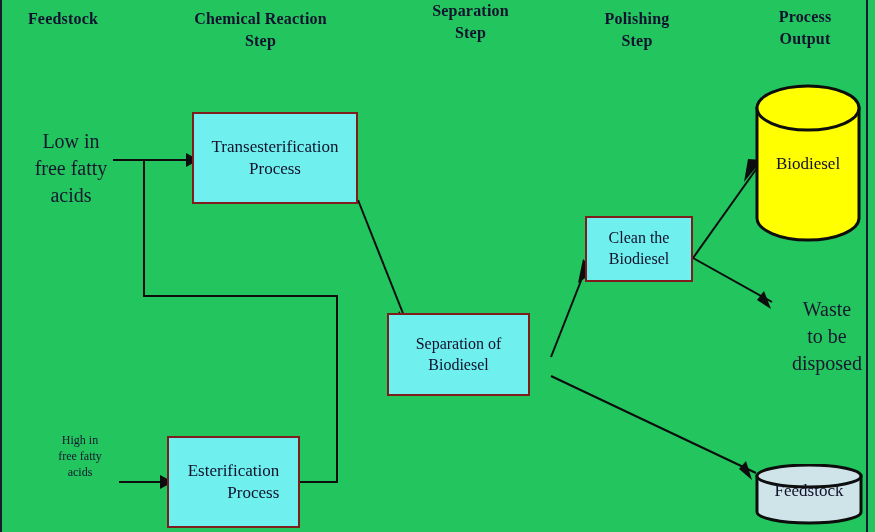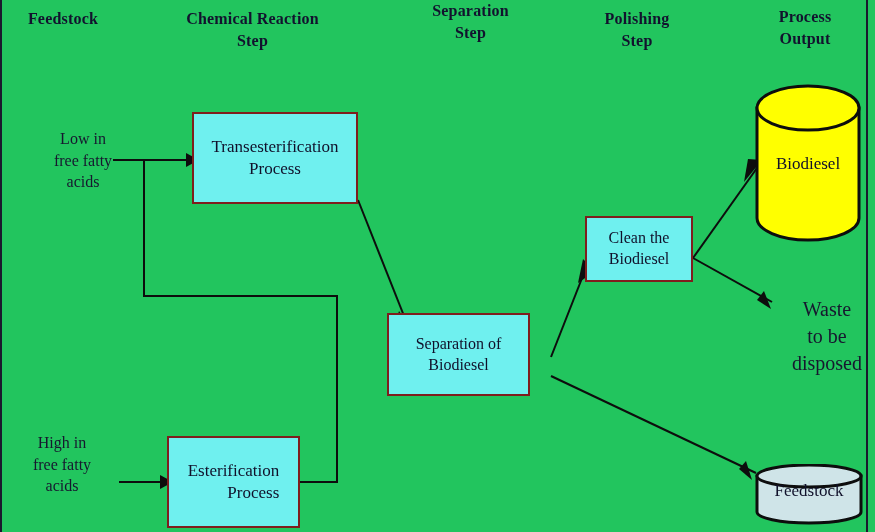--- a/index.html
+++ b/index.html
@@ -92,21 +92,21 @@
 </style>
 </head>
 <body>
 
 <div id="diagram-root">
 
   <div class="frame-left"></div>
   <div class="frame-right"></div>
 
   <div class="col-header" style="left:8px;  top:8px;  width:110px;">Feedstock</div>
-  <div class="col-header" style="left:160px; top:8px;  width:185px;">Chemical Reaction<br>Step</div>
+  <div class="col-header" style="left:168px; top:8px;  width:185px;">Chemical Reaction<br>Step</div>
   <div class="col-header" style="left:403px; top:0;  width:135px;text-align:center;">Separation<br>Step</div>
   <div class="col-header" style="left:572px; top:8px;  width:130px;">Polishing<br>Step</div>
   <div class="col-header" style="left:745px; top:6px;  width:120px;">Process<br>Output</div>
 
   <svg id="connectors" viewBox="0 0 875 532" width="875" height="532">
 
     <g>
       <polyline points="113,160 186,160"></polyline>
       <polygon points="186,153 186,167 199,160"></polygon>
     </g>
@@ -139,23 +139,23 @@
       <line x1="693" y1="258" x2="757" y2="168"></line>
       <polygon points="744,182 762,160 748,159"></polygon>
     </g>
 
     <g>
       <line x1="693" y1="258" x2="772" y2="302"></line>
       <polygon points="757,300 771,309 764,291"></polygon>
     </g>
   </svg>
 
-  <div class="plain-label" style="left:28px; top:128px; width:110px; font-size:16px;">Low in<br>free fatty<br>acids</div>
+  <div class="plain-label" style="left:16px; top:128px; width:110px; font-size:20px;">Low in<br>free fatty<br>acids</div>
 
-  <div class="plain-label" style="left:7px; top:432px; width:110px; font-size:16px;">High in<br>free fatty<br>acids</div>
+  <div class="plain-label" style="left:25px; top:432px; width:110px; font-size:12px;">High in<br>free fatty<br>acids</div>
 
   <div class="proc-box" style="left:192px; top:112px; width:166px; height:92px; font-size:17px;">Transesterification<br>Process</div>
 
   <div class="proc-box" style="left:167px; top:436px; width:133px; height:92px; font-size:17px;text-align:right;">Esterification<br>Process</div>
 
   <div class="proc-box" style="left:387px; top:313px; width:143px; height:83px; font-size:16px;">Separation of<br>Biodiesel</div>
 
   <div class="proc-box" style="left:585px; top:216px; width:108px; height:66px; font-size:16px;">Clean the<br>Biodiesel</div>
 
   <div class="cyl" style="left:754px; top:84px; width:108px; height:158px;">

